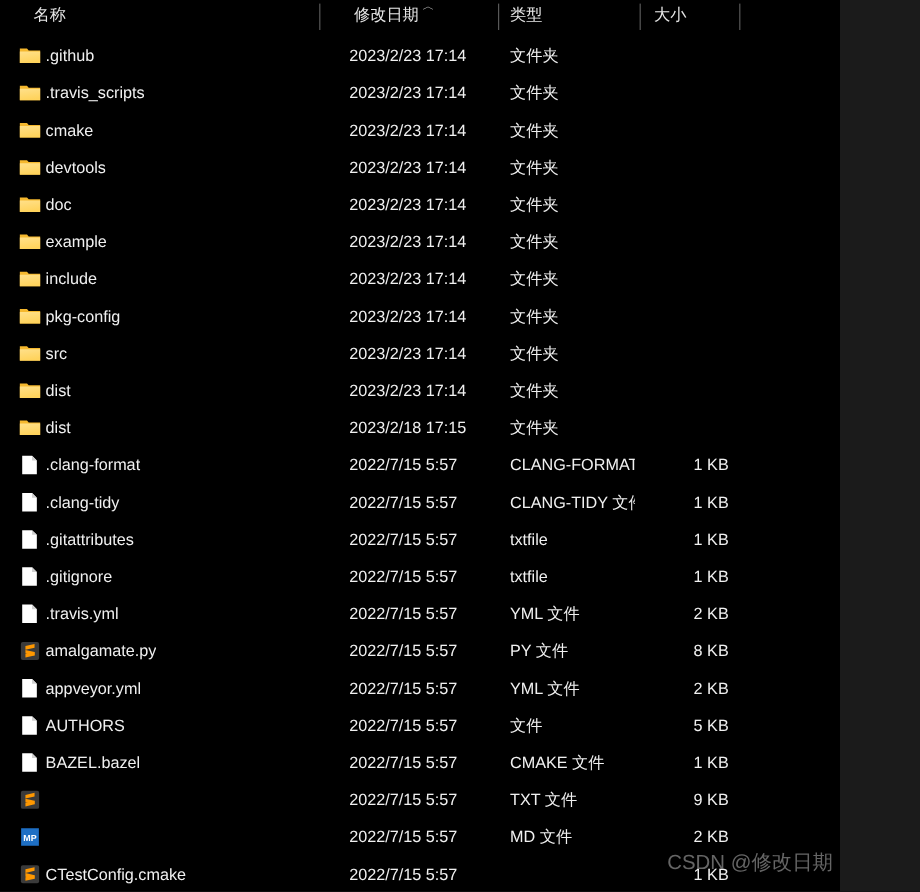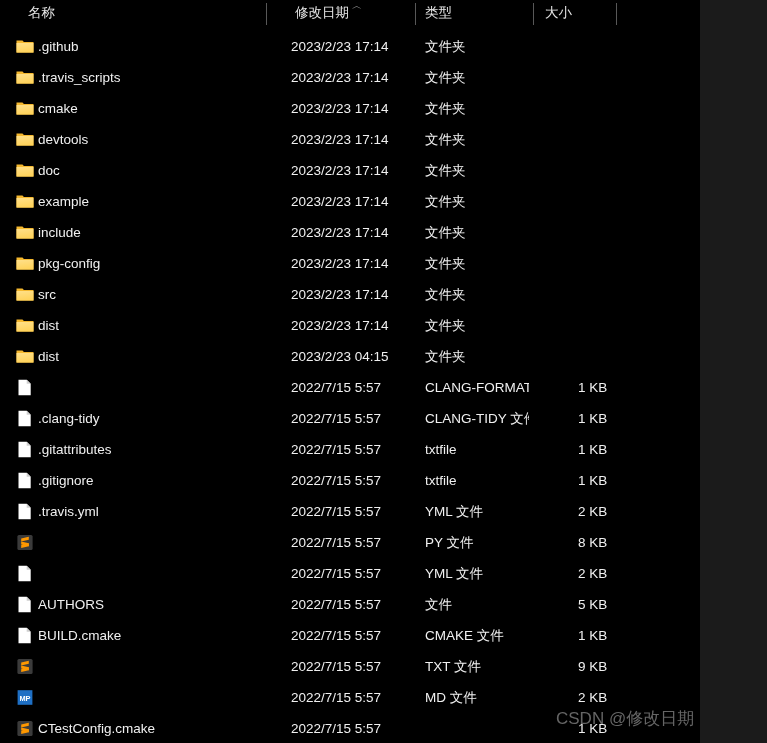--- a/index.html
+++ b/index.html
@@ -300,31 +300,32 @@
           <svg width="18" height="17" viewBox="0 0 18 17">
             <path d="M0.5 2.5 h6 l1.4 1.6 h9.6 v10.4 h-17 z" fill="#f5b82e"></path>
             <linearGradient id="fg" x1="0" y1="0" x2="0.25" y2="1">
               <stop offset="0" stop-color="#ffe08a"></stop>
               <stop offset="1" stop-color="#ffd35c"></stop>
             </linearGradient>
             <path d="M0.5 5.0 h17 v9.6 h-17 z" fill="url(#fg)"></path>
           </svg>
         </span>
         <div class="cell cell-name">dist</div>
-        <div class="cell cell-date">2023/2/23 04:15</div>
-        <div class="cell cell-type">文件夹</div>
-        <div class="cell cell-size"></div>
-      </div>
-      <div class="row">
-        <span class="icon">
-          <svg width="18" height="17" viewBox="0 0 18 17">
-            <path d="M2.5 0.8 h8.2 l4.0 3.9 v11.5 h-12.2 z" fill="#ffffff"></path>
-            <path d="M10.7 0.8 v3.9 h4.0 z" fill="#cfcfcf"></path>
-          </svg>
-        </span>
+        <div class="cell cell-date">2023/2/18 17:15</div>
+        <div class="cell cell-type">文件夹</div>
+        <div class="cell cell-size"></div>
+      </div>
+      <div class="row">
+        <span class="icon">
+          <svg width="18" height="17" viewBox="0 0 18 17">
+            <path d="M2.5 0.8 h8.2 l4.0 3.9 v11.5 h-12.2 z" fill="#ffffff"></path>
+            <path d="M10.7 0.8 v3.9 h4.0 z" fill="#cfcfcf"></path>
+          </svg>
+        </span>
+        <div class="cell cell-name">.clang-format</div>
         <div class="cell cell-date">2022/7/15 5:57</div>
         <div class="cell cell-type">CLANG-FORMAT...</div>
         <div class="cell cell-size">1 KB</div>
       </div>
       <div class="row">
         <span class="icon">
           <svg width="18" height="17" viewBox="0 0 18 17">
             <path d="M2.5 0.8 h8.2 l4.0 3.9 v11.5 h-12.2 z" fill="#ffffff"></path>
             <path d="M10.7 0.8 v3.9 h4.0 z" fill="#cfcfcf"></path>
           </svg>
@@ -372,31 +373,33 @@
       </div>
       <div class="row">
         <span class="icon">
           <svg width="18" height="17" viewBox="0 0 18 17">
             <rect x="1.4" y="1.0" width="15.2" height="15.0" rx="1.6" fill="#3b3b3b"></rect>
             <path d="M5.2 4.4 l7.6 -1.7 v3.0 l-7.6 1.7 z" fill="#ff9800"></path>
             <path d="M5.2 7.6 l7.6 1.7 v3.0 l-7.6 -1.7 z" fill="#ff9800"></path>
             <path d="M5.2 11.0 l7.6 -1.7 v3.0 l-7.6 1.7 z" fill="#ff9800"></path>
           </svg>
         </span>
+        <div class="cell cell-name">amalgamate.py</div>
         <div class="cell cell-date">2022/7/15 5:57</div>
         <div class="cell cell-type">PY 文件</div>
         <div class="cell cell-size">8 KB</div>
       </div>
       <div class="row">
         <span class="icon">
           <svg width="18" height="17" viewBox="0 0 18 17">
             <path d="M2.5 0.8 h8.2 l4.0 3.9 v11.5 h-12.2 z" fill="#ffffff"></path>
             <path d="M10.7 0.8 v3.9 h4.0 z" fill="#cfcfcf"></path>
           </svg>
         </span>
+        <div class="cell cell-name">appveyor.yml</div>
         <div class="cell cell-date">2022/7/15 5:57</div>
         <div class="cell cell-type">YML 文件</div>
         <div class="cell cell-size">2 KB</div>
       </div>
       <div class="row">
         <span class="icon">
           <svg width="18" height="17" viewBox="0 0 18 17">
             <path d="M2.5 0.8 h8.2 l4.0 3.9 v11.5 h-12.2 z" fill="#ffffff"></path>
             <path d="M10.7 0.8 v3.9 h4.0 z" fill="#cfcfcf"></path>
           </svg>
@@ -406,21 +409,21 @@
         <div class="cell cell-type">文件</div>
         <div class="cell cell-size">5 KB</div>
       </div>
       <div class="row">
         <span class="icon">
           <svg width="18" height="17" viewBox="0 0 18 17">
             <path d="M2.5 0.8 h8.2 l4.0 3.9 v11.5 h-12.2 z" fill="#ffffff"></path>
             <path d="M10.7 0.8 v3.9 h4.0 z" fill="#cfcfcf"></path>
           </svg>
         </span>
-        <div class="cell cell-name">BUILD.cmake</div>
+        <div class="cell cell-name">BAZEL.bazel</div>
         <div class="cell cell-date">2022/7/15 5:57</div>
         <div class="cell cell-type">CMAKE 文件</div>
         <div class="cell cell-size">1 KB</div>
       </div>
       <div class="row">
         <span class="icon">
           <svg width="18" height="17" viewBox="0 0 18 17">
             <rect x="1.4" y="1.0" width="15.2" height="15.0" rx="1.6" fill="#3b3b3b"></rect>
             <path d="M5.2 4.4 l7.6 -1.7 v3.0 l-7.6 1.7 z" fill="#ff9800"></path>
             <path d="M5.2 7.6 l7.6 1.7 v3.0 l-7.6 -1.7 z" fill="#ff9800"></path>

